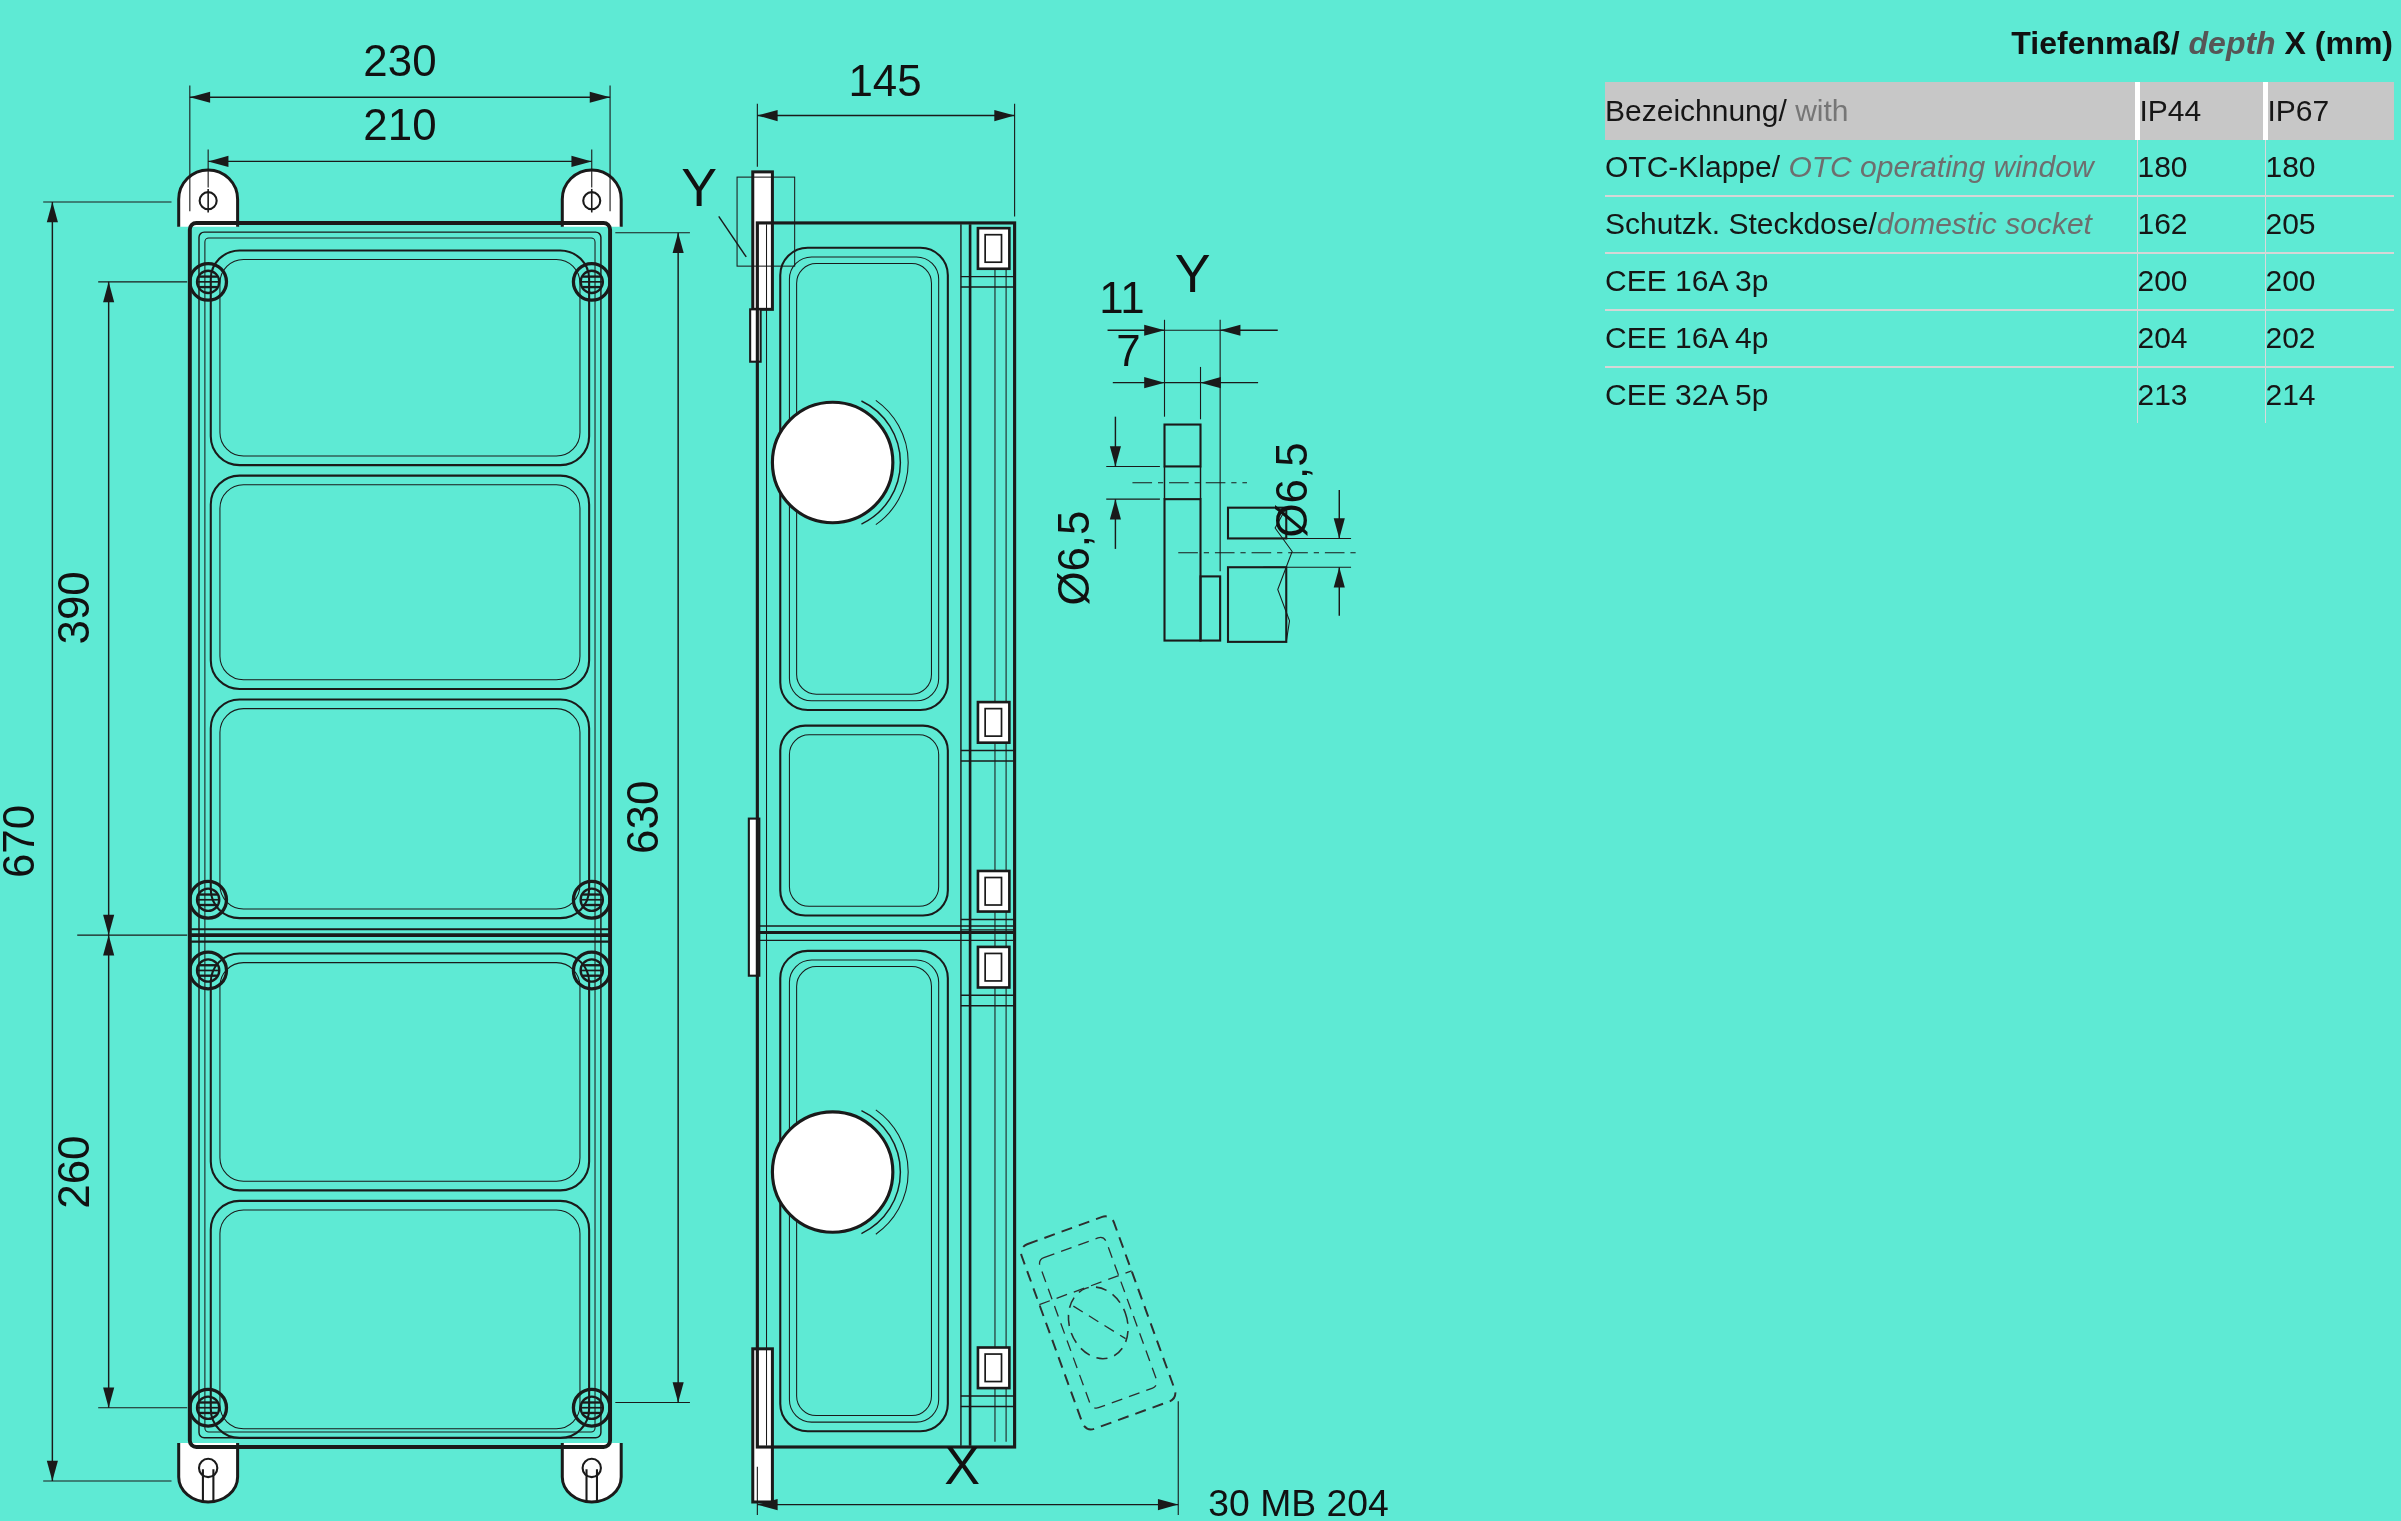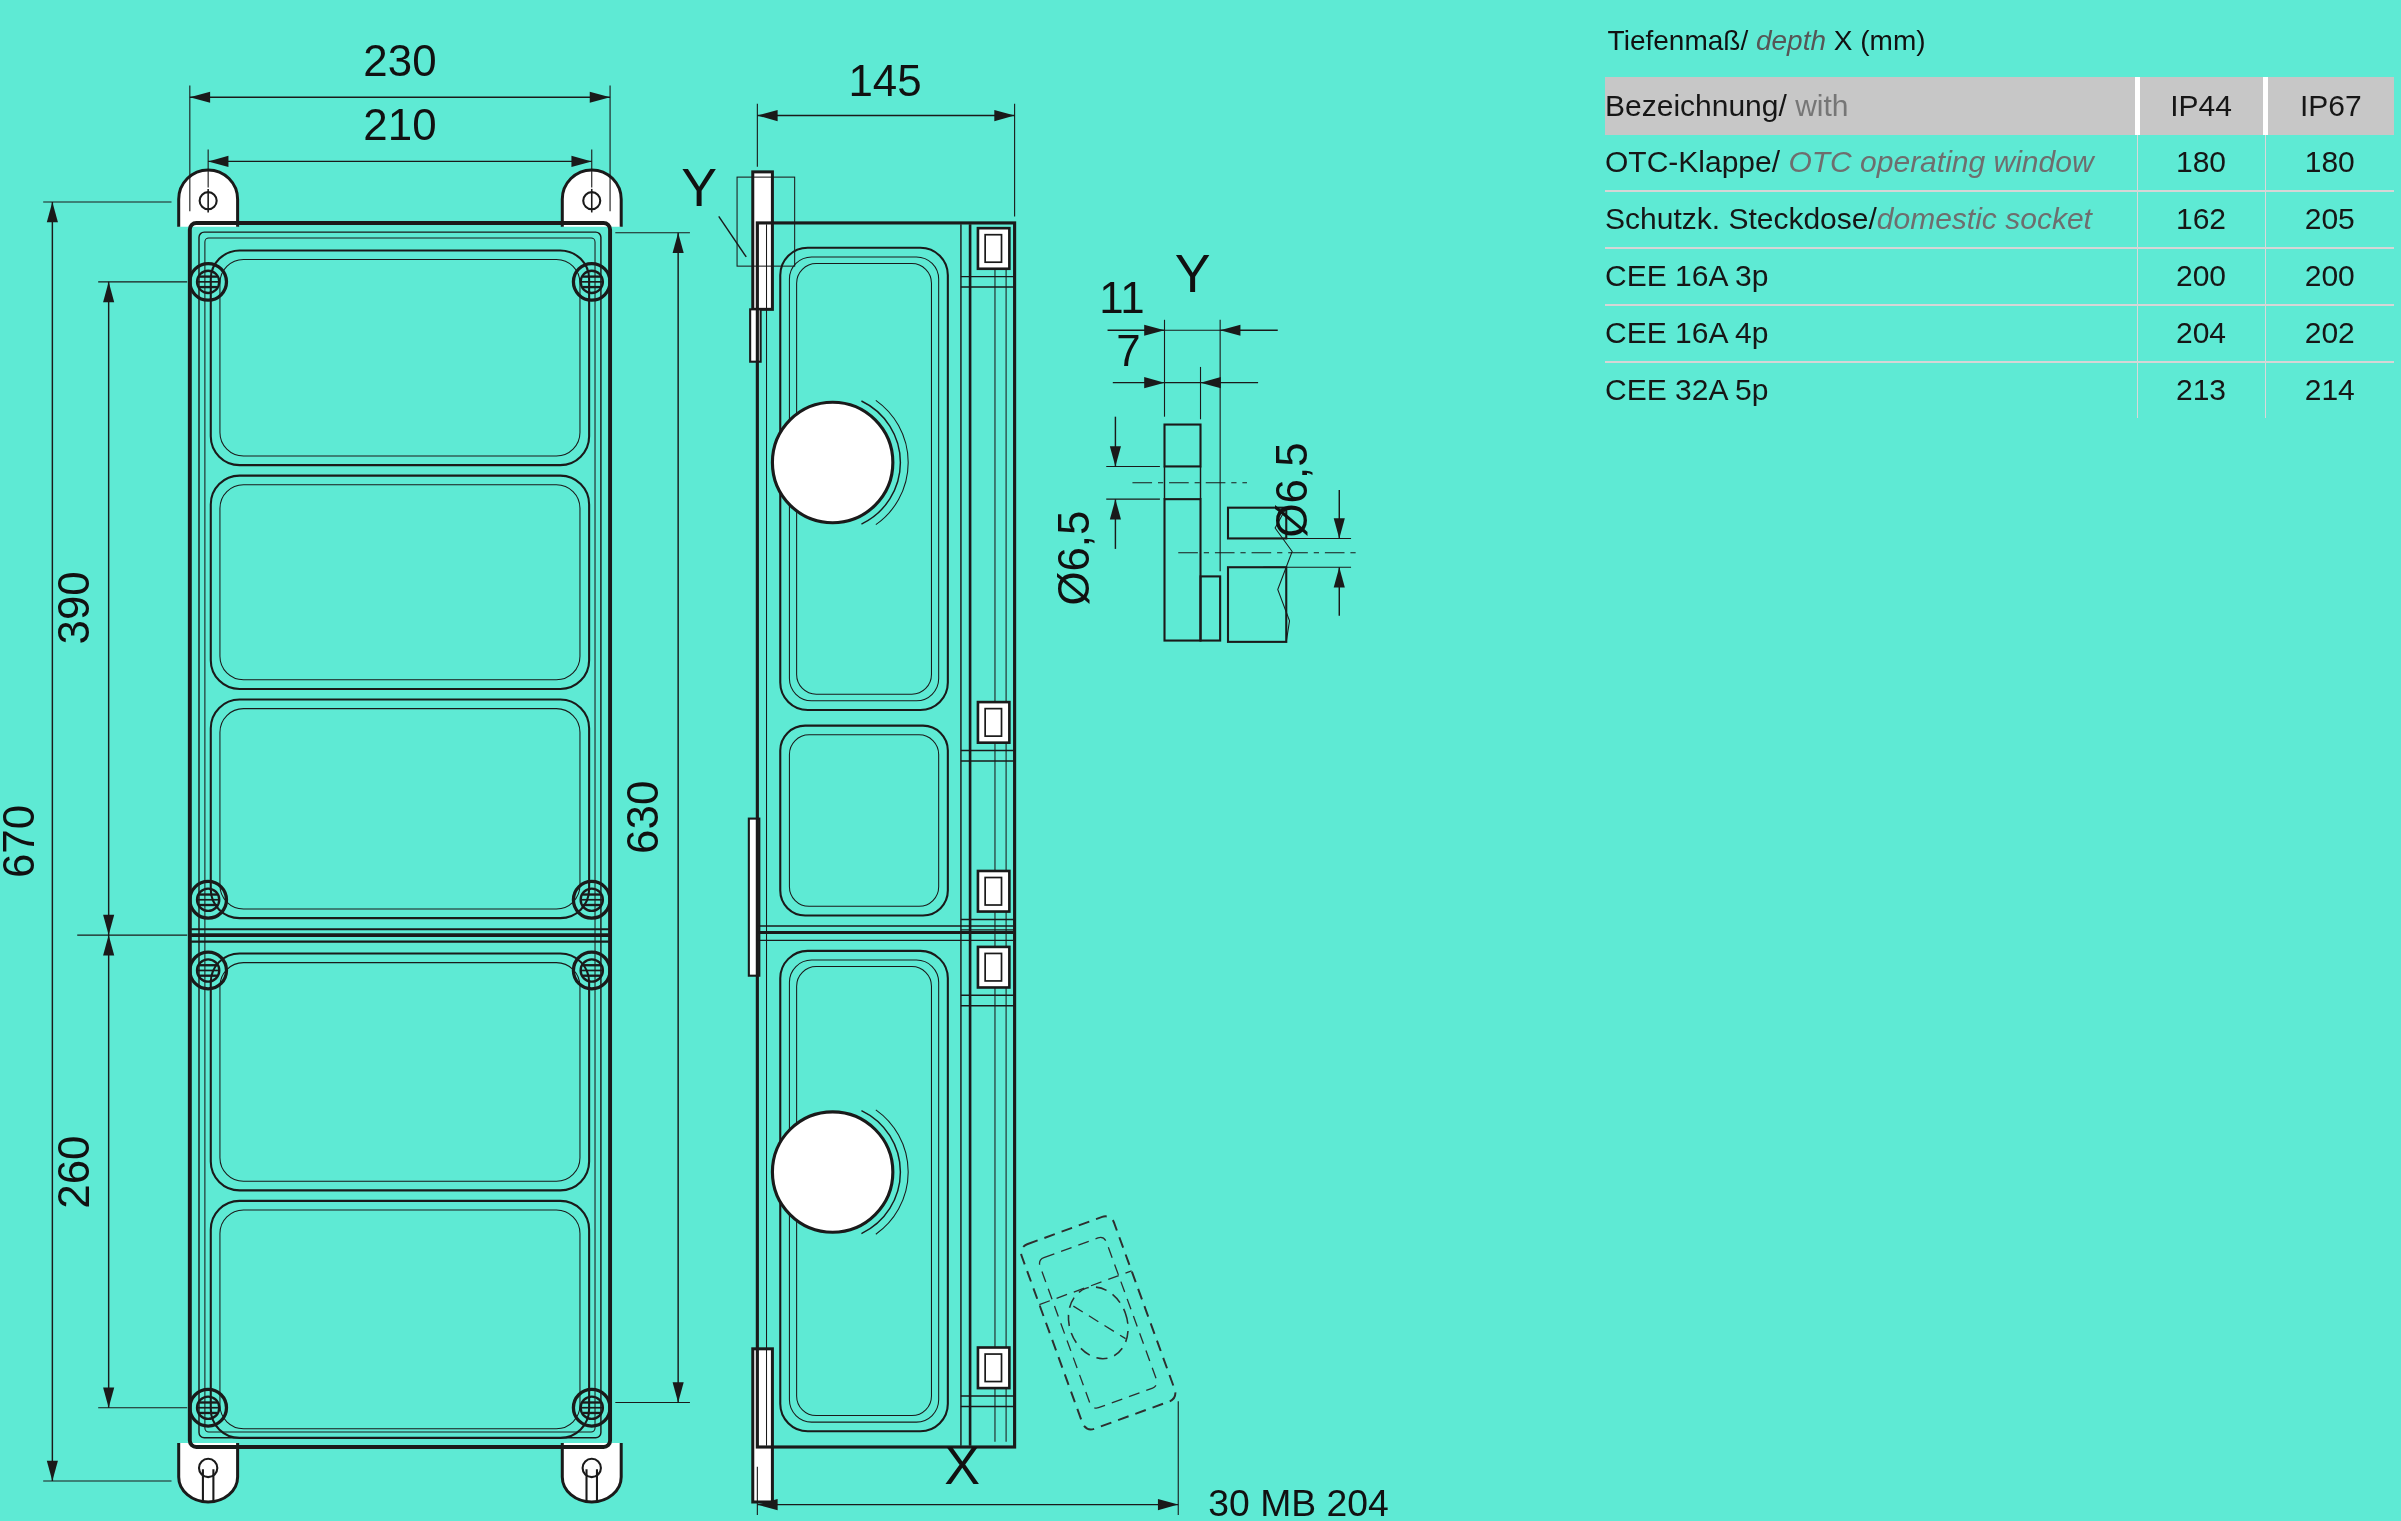--- a/index.html
+++ b/index.html
@@ -16,27 +16,27 @@
   .dimE{stroke:#1a1a1a;stroke-width:2.2;fill:none;marker-end:url(#arr);}
   .ext{stroke:#1a1a1a;stroke-width:1.7;fill:none;}
   .cl{stroke:#1a1a1a;stroke-width:1.6;fill:none;stroke-dasharray:30 9 8 9;}
   .dsh{stroke:#2e2e2e;fill:none;stroke-dasharray:17 11;}
   .dimtxt{font-size:67px;fill:#111;}
   .dimtxt-big{font-size:82px;fill:#111;}
   .parttxt{font-size:57px;fill:#111;}
 
   
   .table-area{position:absolute;left:1605px;top:25px;width:788px;}
-  .tbl-title{font-size:28px;font-weight:400;color:#111;margin:0 0 19.6px 2.6px;white-space:pre;}
+  .tbl-title{font-size:32px;font-weight:700;color:#111;margin:0 0 19.6px 2.6px;white-space:pre;text-align:right;}
   .tbl-title .it{font-style:italic;color:#565656;}
   table.depth{border-collapse:collapse;table-layout:fixed;width:788px;font-size:30px;color:#161616;}
   table.depth th,table.depth td{height:55px;vertical-align:middle;padding:0;overflow:hidden;white-space:pre;}
   table.depth thead th{background:#c7c7c7;font-weight:400;height:58px;}
   .colname{text-align:left;padding-left:9.2px;}
-  .colnum{text-align:center;}
+  .colnum{text-align:left;}
   thead th.colnum{border-left:5.2px solid #fff;}
   tbody td{border-top:2px solid #d6d6d6;}
   tbody tr:first-child td{border-top:none;}
   tbody td.colnum{border-left:1.6px solid #d9d9d9;}
   .en{font-style:italic;color:#6e6e6e;}
   .gray{color:#767676;}
 </style>
 </head>
 <body>
 

